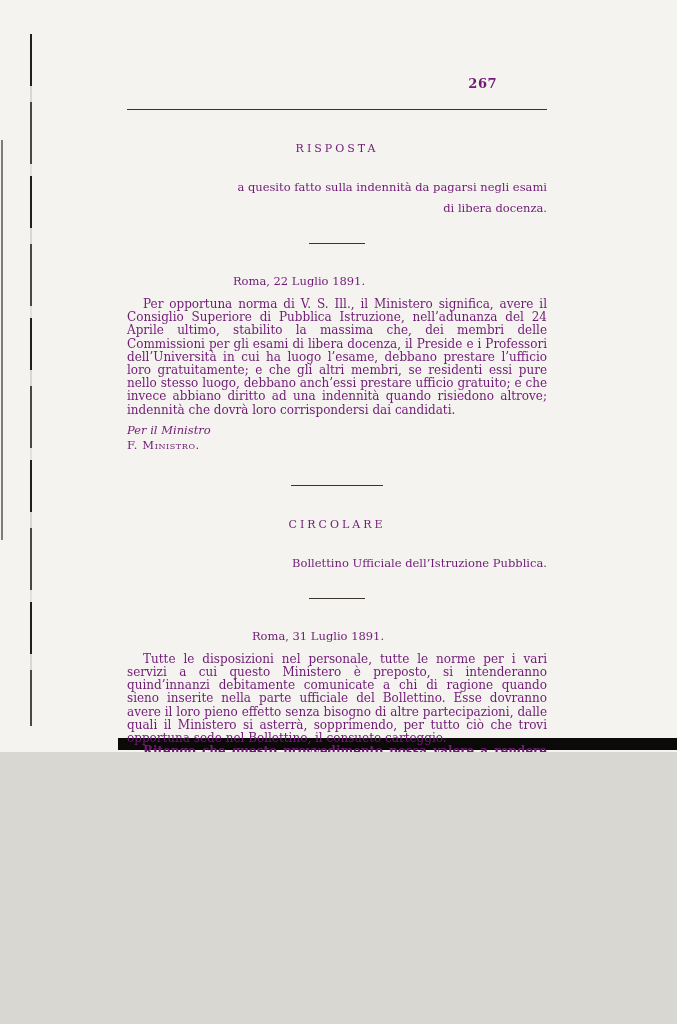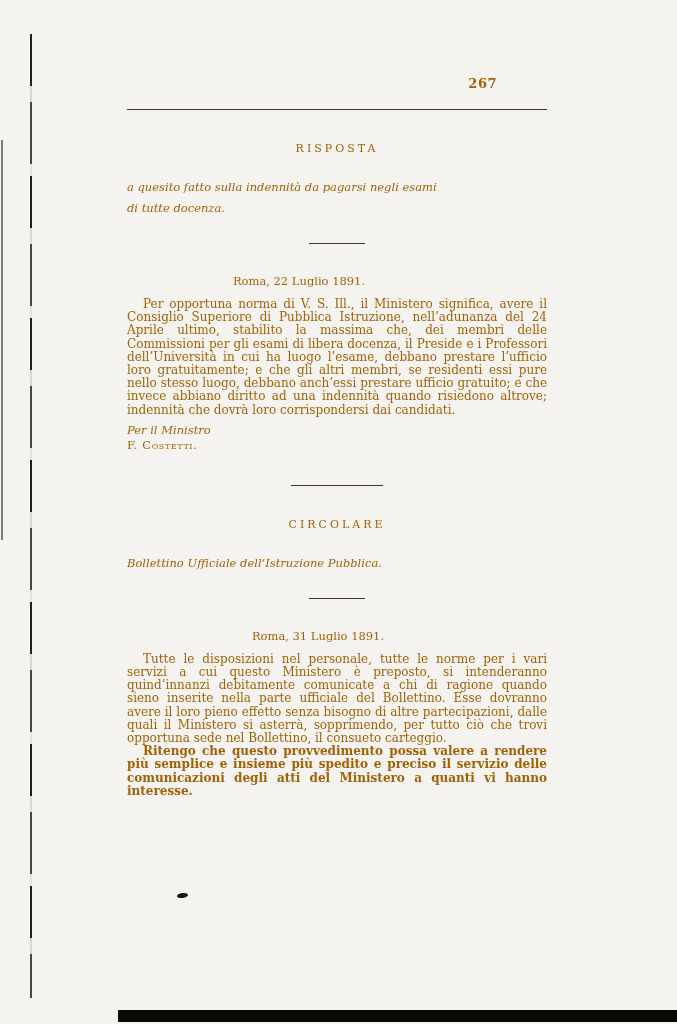--- a/index.html
+++ b/index.html
@@ -1,26 +1,26 @@
 <!DOCTYPE html>
 <html><head>
 <meta charset="utf-8">
 <style>
   html, body { margin: 0; padding: 0; }
   body { background: #d9d7d2; }
 
   .scan-page {
     position: relative;
     width: 677px;
-    height: 1024px;
+    height: 752px;
     margin: 0 auto;
     background: #f4f3ef;
     overflow: hidden;
     font-family: "DejaVu Serif", serif;
-    color: #a16207;
+    color: #701a75;
   }
 
   
   .edge-scratch-left {
     position: absolute;
     left: 30px;
     top: 34px;
     bottom: 26px;
     width: 2px;
     background: repeating-linear-gradient(
@@ -88,22 +88,21 @@
   .doc-title {
     margin: 32px 0 0 0;
     text-align: center;
     font-size: 11px;
     font-weight: 500;
     letter-spacing: 3px;
   }
 
   .doc-subtitle {
     margin-top: 22px;
-    text-align: left;
-    font-style: italic;
+    text-align: right;
     font-size: 11.5px;
     line-height: 21px;
   }
 
   .small-rule {
     border: none;
     border-top: 1.2px solid #3b352b;
     width: 56px;
     margin: 24px auto 0 auto;
   }
@@ -156,32 +155,32 @@
 
     <div class="page-number">267</div>
 
     <hr class="top-rule">
 
     <section>
       <h1 class="doc-title">RISPOSTA</h1>
 
       <div class="doc-subtitle">
         <div>a quesito fatto sulla indennità da pagarsi negli esami</div>
-        <div>di tutte docenza.</div>
+        <div>di libera docenza.</div>
       </div>
 
       <hr class="small-rule">
 
       <div class="dateline first">Roma, 22 Luglio 1891.</div>
 
       <p class="body-text">Per opportuna norma di V. S. Ill., il Ministero significa, avere il Consiglio Superiore di Pubblica Istruzione, nell’adunanza del 24 Aprile ultimo, stabilito la massima che, dei membri delle Commissioni per gli esami di libera docenza, il Preside e i Professori dell’Università in cui ha luogo l’esame, debbano prestare l’ufficio loro gratuitamente; e che gli altri membri, se residenti essi pure nello stesso luogo, debbano anch’essi prestare ufficio gratuito; e che invece abbiano diritto ad una indennità quando risiedono altrove; indennità che dovrà loro corrispondersi dai candidati.</p>
 
       <div class="signature-block">
         <div class="signature-role">Per il Ministro</div>
-        <div class="signature-name">F. Costetti.</div>
+        <div class="signature-name">F. Ministro.</div>
       </div>
     </section>
 
     <hr class="divider-rule">
 
     <section>
       <h1 class="doc-title">CIRCOLARE</h1>
 
       <div class="doc-subtitle">Bollettino Ufficiale dell’Istruzione Pubblica.</div>
 

